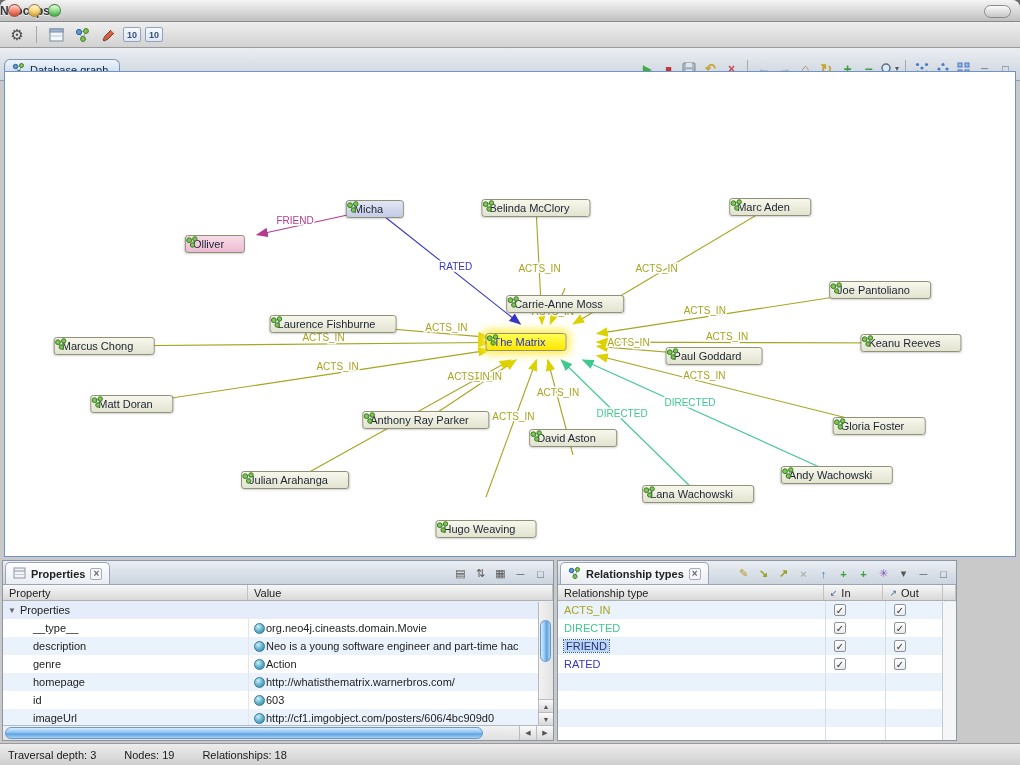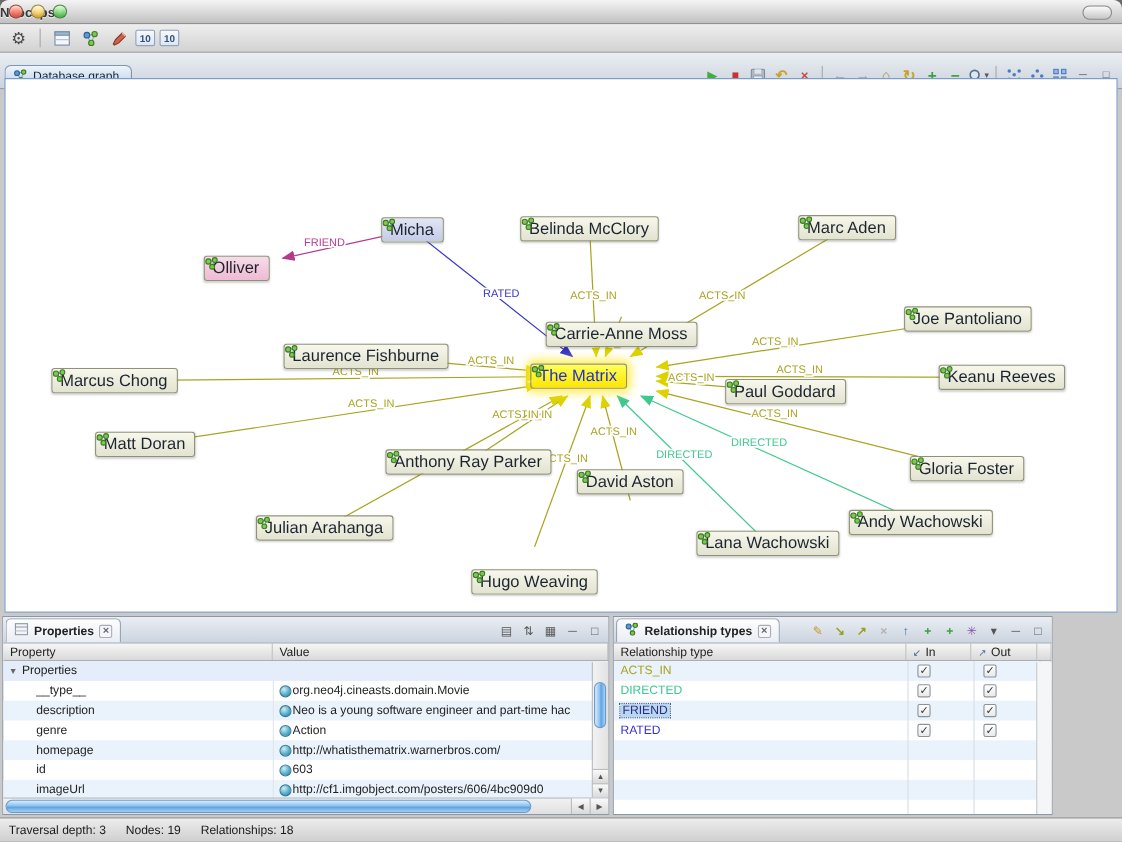--- a/index.html
+++ b/index.html
@@ -40,21 +40,21 @@
   .minus{color:#3f9f3f;font-weight:bold;font-size:14px}
   .dd{font-style:normal;font-size:8px;color:#556;margin-left:1px}
   .winctl{color:#5a6572;font-size:10px}
   .c-yellow{color:#c09a20}.c-olive{color:#98a01e;font-weight:bold}.c-gray{color:#b3b3b3;font-weight:bold}
   .c-blue{color:#3b6fc4;font-weight:bold}.c-green{color:#3f9f3f;font-weight:bold;font-size:14px}.c-purple{color:#8855bb}
 
   
   .canvas{position:absolute;left:4px;right:4px;top:71px;height:486px;background:#fff;border:1px solid #6f93c4;overflow:hidden}
   .canvas svg{position:absolute;left:0;top:0}
   #node-layer{position:absolute;left:0;top:0;right:0;bottom:0}
-  .gnode{position:absolute;transform:translate(-50%,-50%);display:flex;align-items:center;gap:3px;padding:2px 8px 2px 4px;background:linear-gradient(#f7f7ec,#e2e3d0);border:1px solid #8f9276;border-radius:3px;font-size:15px;color:#1c2430;white-space:nowrap;box-shadow:0 1px 2px rgba(0,0,0,.18)}
+  .gnode{position:absolute;transform:translate(-50%,-50%);display:flex;align-items:center;gap:3px;padding:2px 20px 2px 4px;background:linear-gradient(#f7f7ec,#e2e3d0);border:1px solid #8f9276;border-radius:3px;font-size:11px;color:#1c2430;white-space:nowrap;box-shadow:0 1px 2px rgba(0,0,0,.18)}
   .gnode.glow{box-shadow:0 0 9px 3px rgba(255,235,50,.95)}
 
   
   .panel{position:absolute;top:560px;height:181px;background:#fff;border:1px solid #8c97a6;overflow:hidden}
   .panel.left{left:2px;width:552px}
   .panel.right{left:557px;width:400px}
   .vhead{height:24px;background:linear-gradient(#eaeef4,#ccd4de);border-bottom:1px solid #9aa6b5;display:flex;align-items:flex-end;position:relative}
   .vtab{display:flex;align-items:center;gap:5px;height:22px;margin-left:2px;padding:0 7px;background:linear-gradient(#fefefe,#e9edf3);border:1px solid #9aa6b5;border-bottom:none;border-radius:5px 5px 0 0;font-size:11px;font-weight:bold;color:#222}
   .closebox{font-size:10px;color:#667;border:1px solid #aab;border-radius:2px;padding:0 2px;line-height:10px;background:#f4f6f9}
   .vtools{margin-left:auto;display:flex;align-items:center;gap:3px;padding:0 4px 2px 0}
@@ -86,21 +86,21 @@
   .aqthumb.h{left:2px;top:1px;height:12px;width:478px;background:linear-gradient(#d8ecfd,#8cc2f2 45%,#5fa3e2 60%,#a5d2f6)}
   .varrows{position:absolute;bottom:0;left:0;right:0;display:flex;flex-direction:column}
   .sarrow{height:13px;display:flex;align-items:center;justify-content:center;font-size:7px;color:#555;background:linear-gradient(#fafafa,#d9d9d9);border-top:1px solid #bbb}
   .hscroll{position:absolute;left:0;right:0;bottom:0;height:15px;background:linear-gradient(#f2f2f2,#e0e0e0);border-top:1px solid #b5bac0}
   .harrows{position:absolute;right:0;top:0;bottom:0;display:flex}
   .harrows .sarrow{width:17px;height:100%;border-top:none;border-left:1px solid #bbb;font-size:7px}
   .vtrack{position:absolute;right:0;top:41px;bottom:0;width:14px;background:#f5f6f8;border-left:1px solid #c5cad0}
 
   
   .statusbar{position:absolute;top:743px;left:0;right:0;height:22px;background:linear-gradient(#ededed,#cfcfcf);border-top:1px solid #9a9a9a;display:flex;align-items:center;padding-left:8px;font-size:11px;color:#1a1a1a}
-  .statusbar span{margin-right:18px}
+  .statusbar span{margin-right:28px}
 </style>
 </head>
 <body>
 
 <div class="window">
 
   <div class="titlebar">
     <div class="lights">
       <span class="light red"></span>
       <span class="light yellow"></span>

